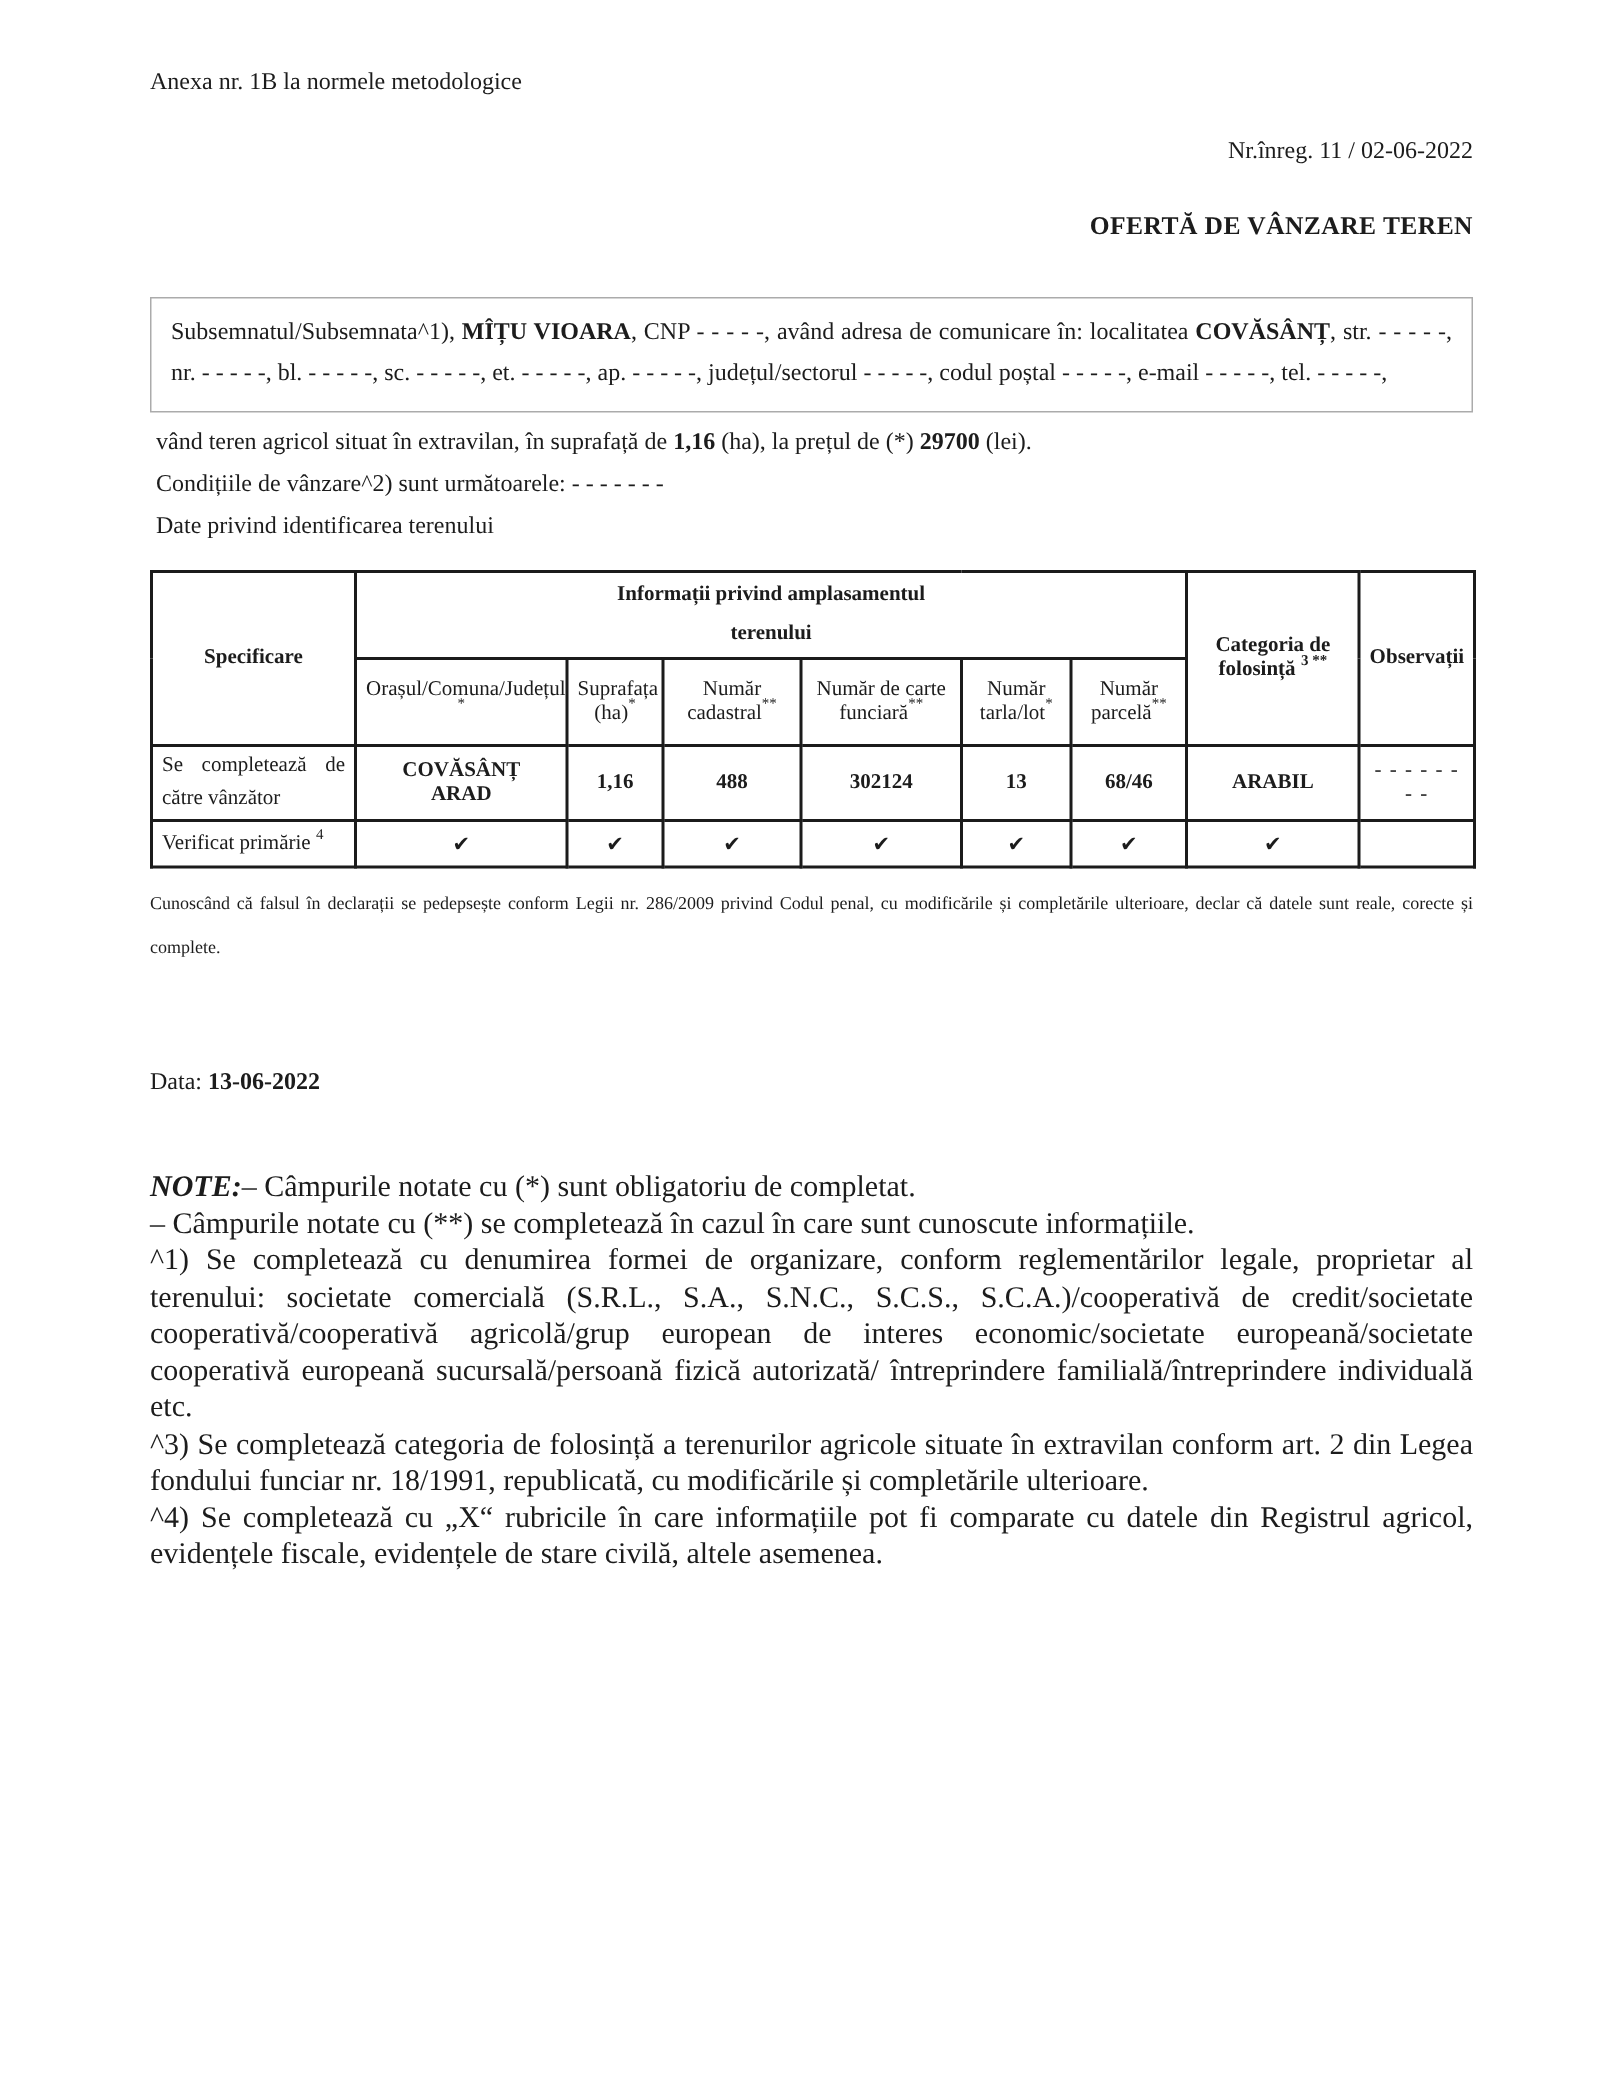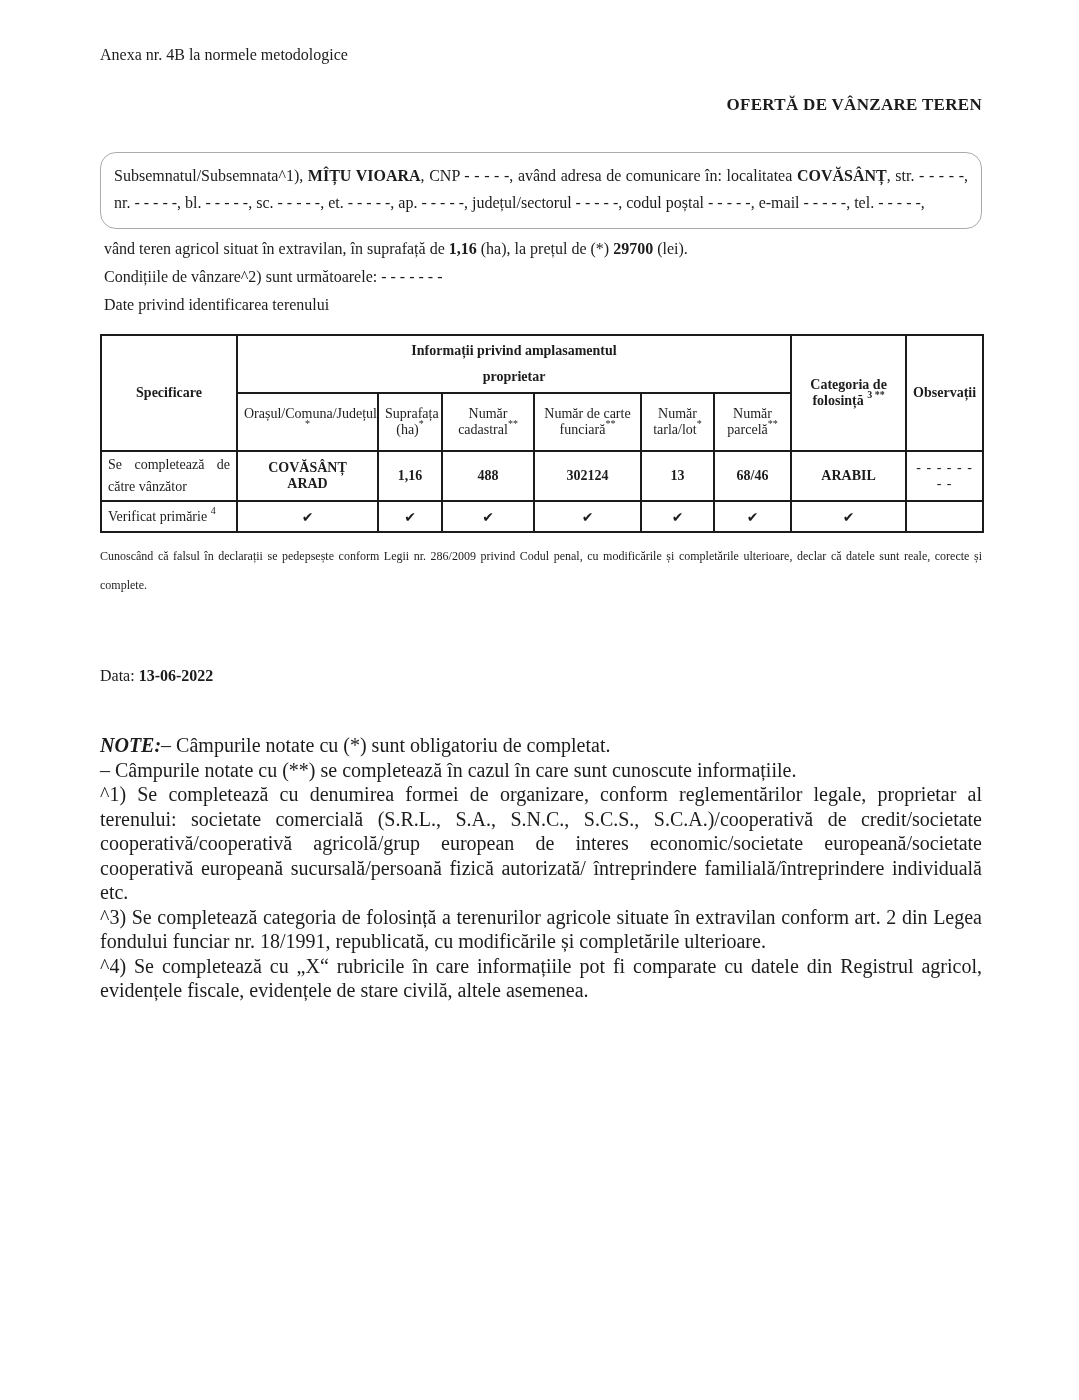--- a/index.html
+++ b/index.html
@@ -18,21 +18,21 @@
   }
   .anexa { font-size: 16px; }
   .reg { font-size: 16px; text-align: right; margin-top: 28px; }
   .title {
     font-size: 17px; font-weight: bold; text-align: right;
     letter-spacing: 0.3px; margin: 31px 0 0 0;
   }
   .intro-box {
     margin-top: 37px;
     border: 1px solid #ababab;
-    border-radius: 16px;
+    border-radius: 0;
     padding: 9px 13px 12px 13px;
   }
   .intro { margin: 0; font-size: 16px; line-height: 27px; text-align: justify; }
   .sale { margin-top: 8px; }
   .sale p { margin: 4px; font-size: 16px; line-height: 24px; }
   table.land {
     border-collapse: collapse;
     table-layout: fixed;
     width: 882px;
     margin-top: 17px;
@@ -71,22 +71,23 @@
   .date-line { margin: 67px 0 16px 0; font-size: 16px; }
   .notes { margin-top: 48px; }
   .note { margin: 0; font-size: 20px; line-height: 24.5px; text-align: justify; }
   .note-label { font-weight: bold; font-style: italic; }
 </style>
 </head>
 <body>
 
 <div class="page">
 
-  <div class="anexa">Anexa nr. 4B la normele metodologice</div>
+  <div class="anexa">Anexa nr. 1B la normele metodologice</div>
 
+  <div class="reg">Nr.înreg. 11 / 02-06-2022</div>
 
   <div class="title">OFERTĂ DE VÂNZARE TEREN</div>
 
   <div class="intro-box">
     <p class="intro"><span>Subsemnatul/Subsemnata^1), </span><b>MÎȚU VIOARA</b><span>, CNP - - - - -, având adresa de comunicare în: localitatea </span><b>COVĂSÂNȚ</b><span>, str. - - - - -, nr. - - - - -, bl. - - - - -, sc. - - - - -, et. - - - - -, ap. - - - - -, județul/sectorul - - - - -, codul poștal - - - - -, e-mail - - - - -, tel. - - - - -,</span></p>
   </div>
 
   <div class="sale">
     <p><span>vând teren agricol situat în extravilan, în suprafață de </span><b>1,16</b><span> (ha), la prețul de (*) </span><b>29700</b><span> (lei).</span></p>
     <p>Condițiile de vânzare^2) sunt următoarele: - - - - - - -</p>
@@ -103,21 +104,21 @@
         <col style="width:73px">
       <col style="width:77px">
         <col style="width:115px">
         <col style="width:77px">
     </colgroup>
     <tbody>
         <tr class="row-group">
       <td rowspan="2" class="center bold">Specificare</td>
       <td colspan="6" class="center bold gap-lines">
         <div>Informații privind amplasamentul</div>
-        <div>proprietar</div>
+        <div>terenului</div>
       </td>
       <td rowspan="2" class="center bold">
         <div>Categoria de</div>
         <div><span>folosință</span> <sup>3 **</sup></div>
       </td>
       <td rowspan="2" class="center bold">Observații</td>
     </tr>
     <tr class="subhead">
       <td><span>Orașul/Comuna/Județul</span><br><span></span><sup>*</sup></td>
       <td><span>Suprafața</span><br><span>(ha)</span><sup>*</sup></td>

